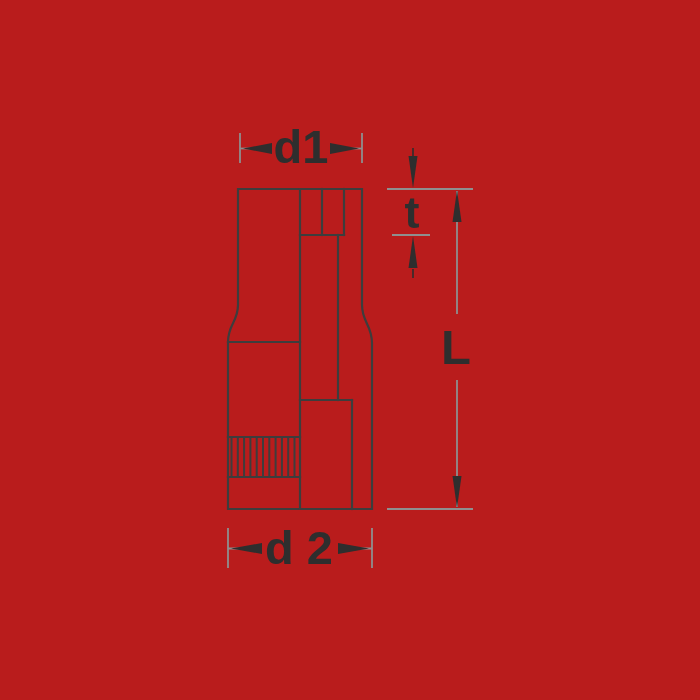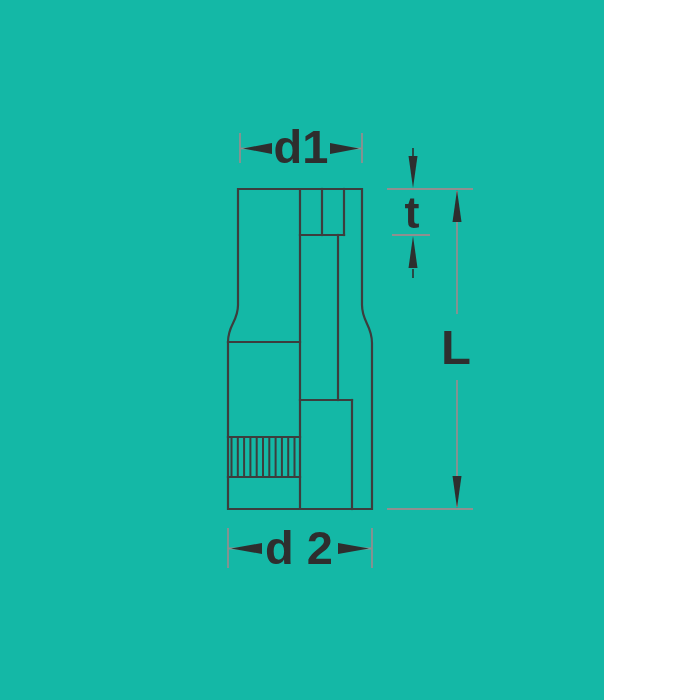--- a/index.html
+++ b/index.html
@@ -2,23 +2,23 @@
 <html><head>
 <meta charset="utf-8">
 <style>
   html, body {
     margin: 0;
     padding: 0;
     background: #ffffff;
   }
   #canvas {
     position: relative;
-    width: 604px;
+    width: 700px;
     height: 700px;
-    background: #14b8a6;
+    background: #b91c1c;
     overflow: hidden;
     font-family: "Liberation Sans", sans-serif;
   }
   svg { display: block; }
   .dim-label {
     font-family: "Liberation Sans", sans-serif;
     font-weight: bold;
   }
 </style>
 </head>

